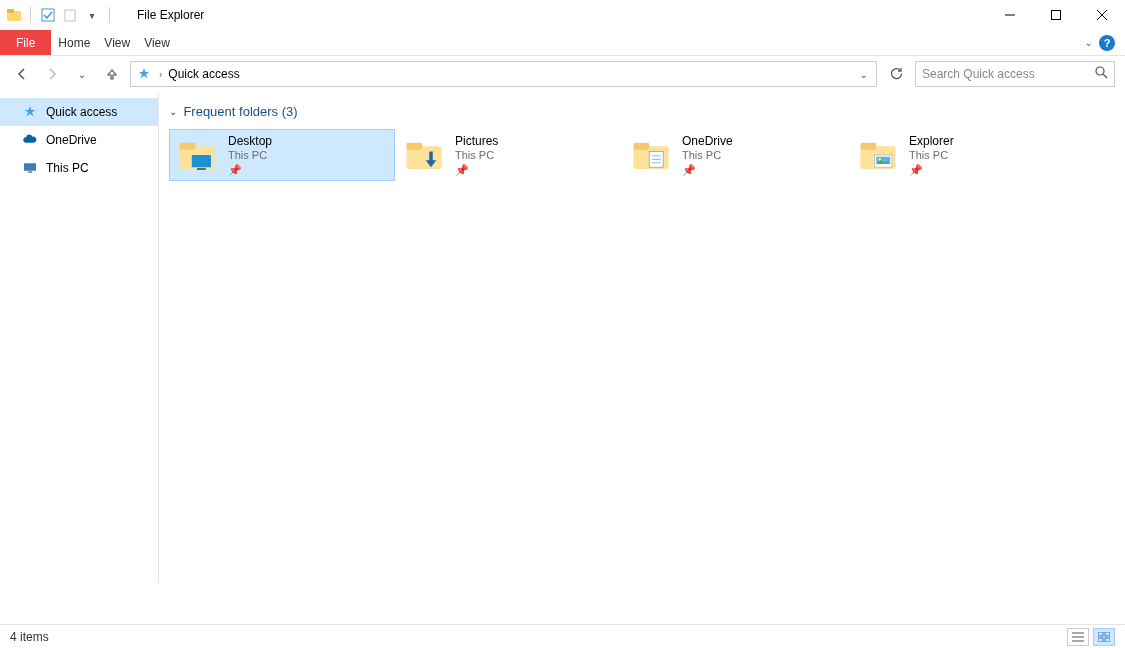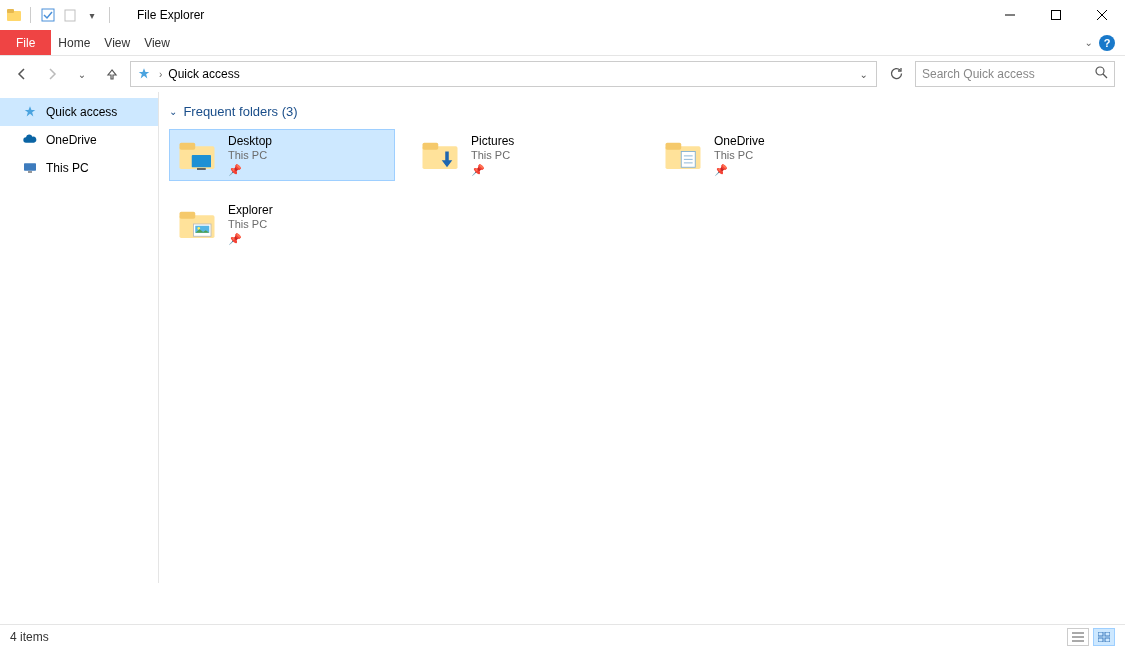--- a/index.html
+++ b/index.html
@@ -41,21 +41,21 @@
 
 .body { flex: 1; display: flex; min-height: 0; }
 .sidebar { width: 159px; border-right: 1px solid #e5e5e5; padding-top: 6px; }
 .side-item { display: flex; align-items: center; gap: 8px; height: 28px; padding: 0 8px 0 22px; font-size: 12px; color: #000; }
 .side-item.selected { background: #cde8ff; }
 .side-icon { width: 16px; height: 16px; display:flex; align-items:center; justify-content:center; }
 
 .main { flex: 1; padding: 8px 10px; overflow: auto; }
 .group-header { display: flex; align-items: center; gap: 6px; color: #1a4e8a; font-size: 13px; margin: 4px 0 10px 0; }
 .group-chev { font-size: 10px; color:#1a4e8a; }
-.folders { display: flex; gap: 17px; flex-wrap: wrap; }
+.folders { display: flex; gap: 1px; flex-wrap: wrap; }
 .folder-item { width: 226px; height: 52px; display: flex; align-items: center; gap: 10px; padding: 4px 6px; border: 1px solid transparent; }
 .folder-item.selected { background: #cde8ff; border-color: #9ecfff; }
 .folder-icon { width: 42px; height: 42px; display:flex; align-items:center; justify-content:center; }
 .folder-text { display:flex; flex-direction:column; gap:1px;}
 .folder-name { font-size: 12px; color:#000; }
 .folder-sub { font-size: 11px; color:#6b6b6b; }
 .pin { font-size: 11px; color:#8a8a8a; margin-top:2px; }
 
 
 .status { height: 24px; border-top: 1px solid #e5e5e5; display: flex; align-items: center; padding: 0 10px; font-size: 12px; color: #333; margin-top: 41px; }

